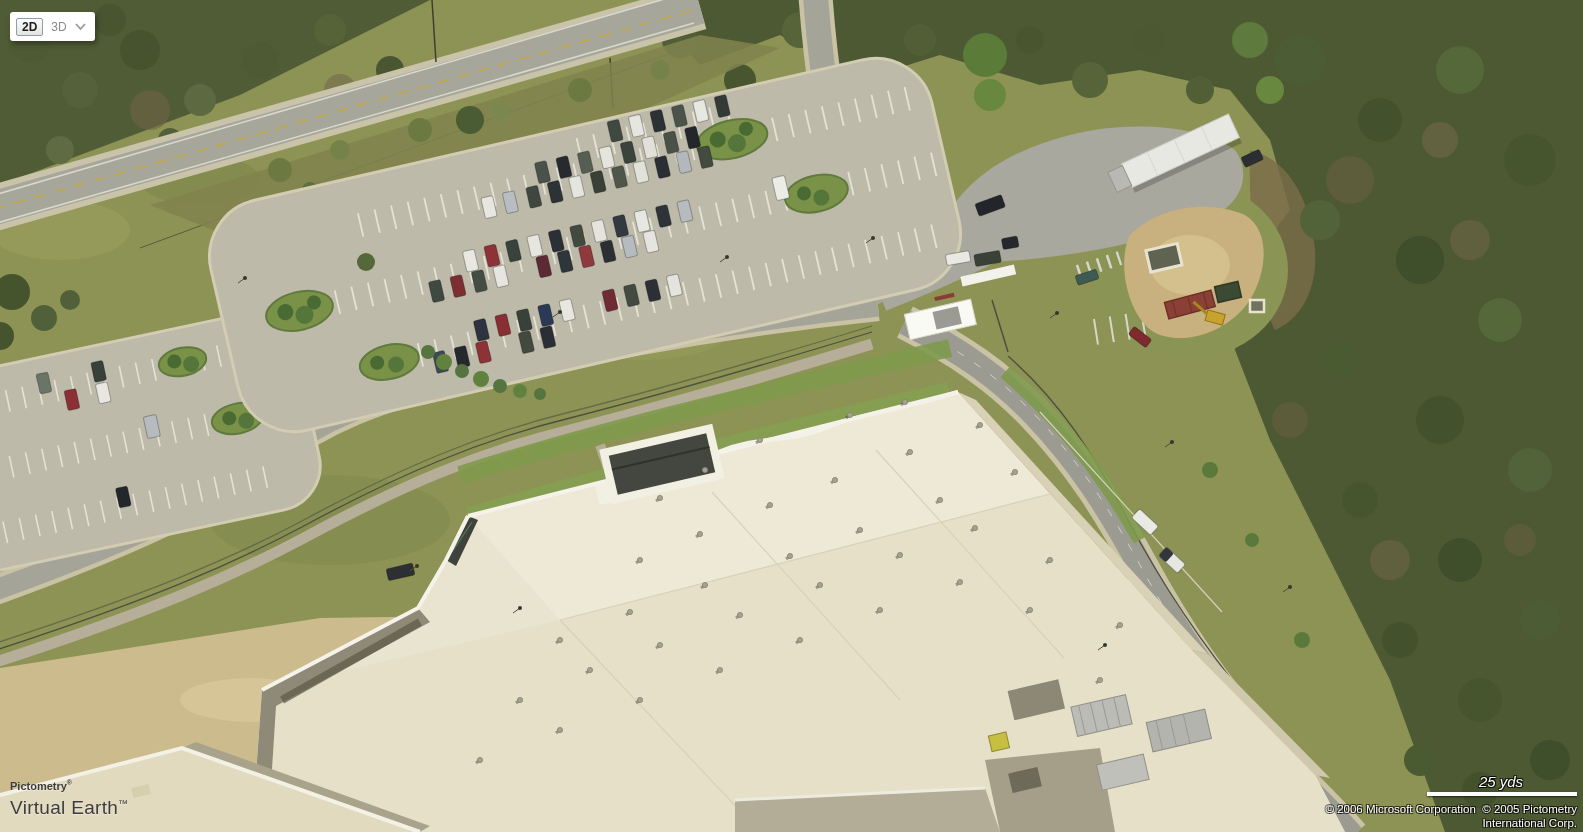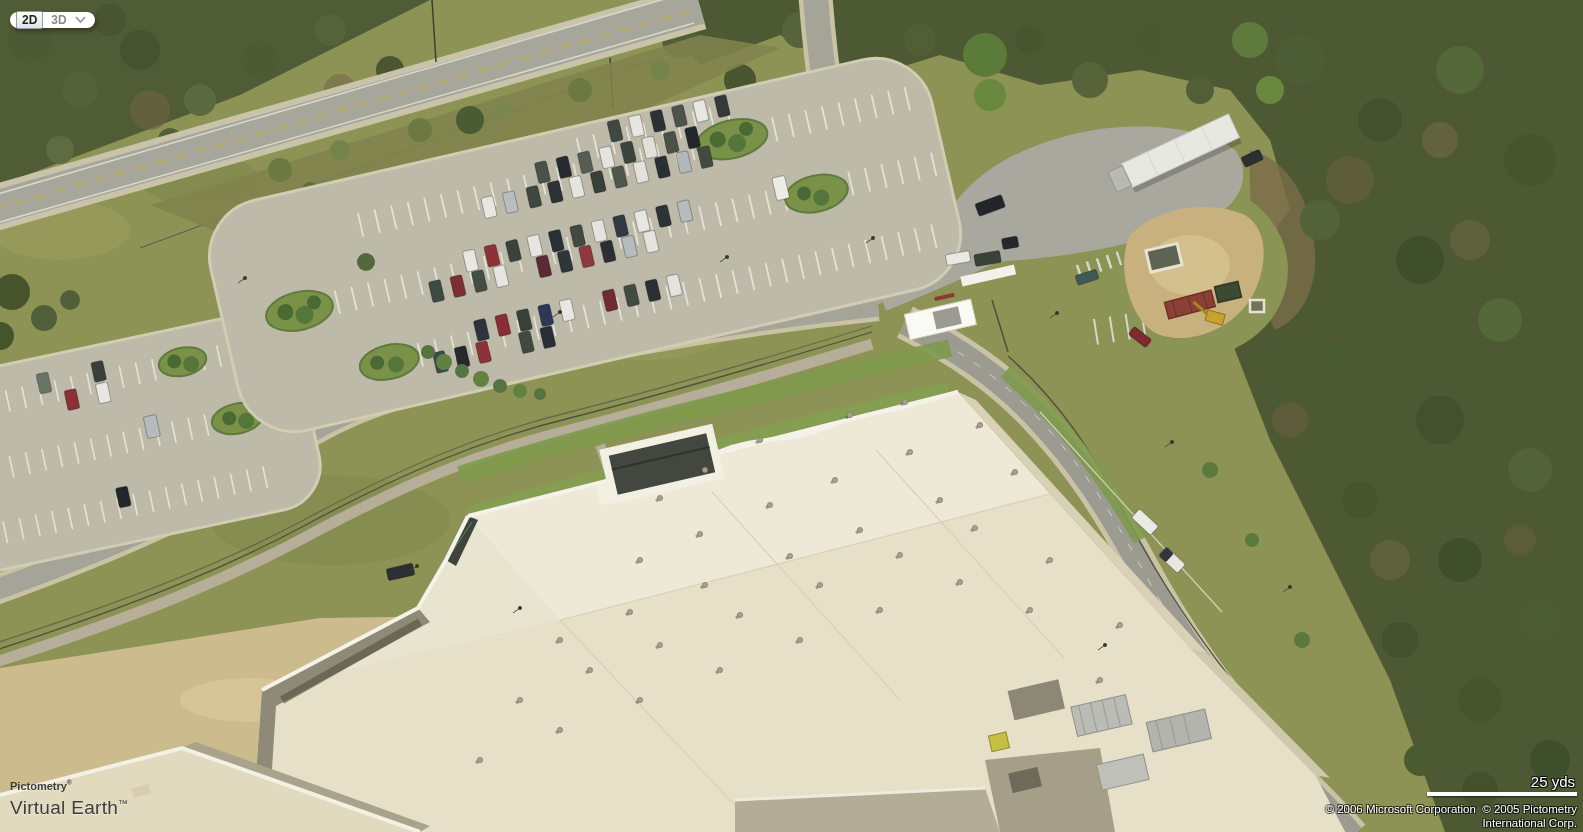--- a/index.html
+++ b/index.html
@@ -1,39 +1,39 @@
 <!DOCTYPE html>
 <html><head>
 <meta charset="utf-8">
 <style>
   html,body{margin:0;padding:0;background:#222;}
   .stage{position:relative;width:1583px;height:832px;overflow:hidden;
          font-family:"Liberation Sans",sans-serif;background:#8d9355;}
   .stage svg{display:block;}
 
   
-  .view-toggle{position:absolute;top:12px;left:10px;height:16px;
-    background:#fff;border-radius:12px;display:flex;align-items:center;gap:8px;
+  .view-toggle{position:absolute;top:12px;left:10px;height:29px;
+    background:#fff;border-radius:3px;display:flex;align-items:center;gap:8px;
     padding:0 9px 0 6px;box-shadow:2px 3px 5px rgba(0,0,0,.35);}
   .btn-2d{font-family:"Liberation Sans",sans-serif;font-size:12px;font-weight:bold;color:#1e1e1e;
     background:linear-gradient(#fdfdfd,#e3e3e1);border:1px solid #8e9db0;border-radius:2px;
     padding:1px 5px;cursor:pointer;}
-  .lbl-3d{font-size:12px;font-weight:bold;color:#8a8a8a;cursor:pointer;}
+  .lbl-3d{font-size:12px;font-weight:normal;color:#8a8a8a;cursor:pointer;}
   .chev{display:flex;align-items:center;cursor:pointer;}
 
   
   .logo{position:absolute;left:10px;bottom:12px;color:#3c3c3c;
     text-shadow:0 1px 1px rgba(255,255,255,.45);}
   .logo-top{font-size:11px;font-weight:bold;line-height:11px;}
   .logo-top sup{font-size:7px;}
   .logo-main{font-size:19px;font-weight:normal;line-height:24px;letter-spacing:.3px;}
   .logo-main sup{font-size:10px;}
 
   
-  .scale{position:absolute;right:6px;bottom:36px;text-align:right;}
+  .scale{position:absolute;right:6px;bottom:36px;text-align:center;font-style:italic;}
   .scale-label{font-size:15px;color:#fff;margin-bottom:2px;padding-right:2px;
     text-shadow:-1px -1px 0 rgba(0,0,0,.75),1px -1px 0 rgba(0,0,0,.75),
                 -1px 1px 0 rgba(0,0,0,.75),1px 1px 0 rgba(0,0,0,.75);}
   .scale-bar{width:150px;height:4px;background:#fff;box-shadow:0 1px 2px rgba(0,0,0,.6);}
   .attribution{position:absolute;right:6px;bottom:2px;text-align:right;
     font-size:11.5px;line-height:14px;color:#fff;
     text-shadow:-1px -1px 0 rgba(0,0,0,.7),1px -1px 0 rgba(0,0,0,.7),
                 -1px 1px 0 rgba(0,0,0,.7),1px 1px 0 rgba(0,0,0,.7);margin-top:38px;}
 
   

